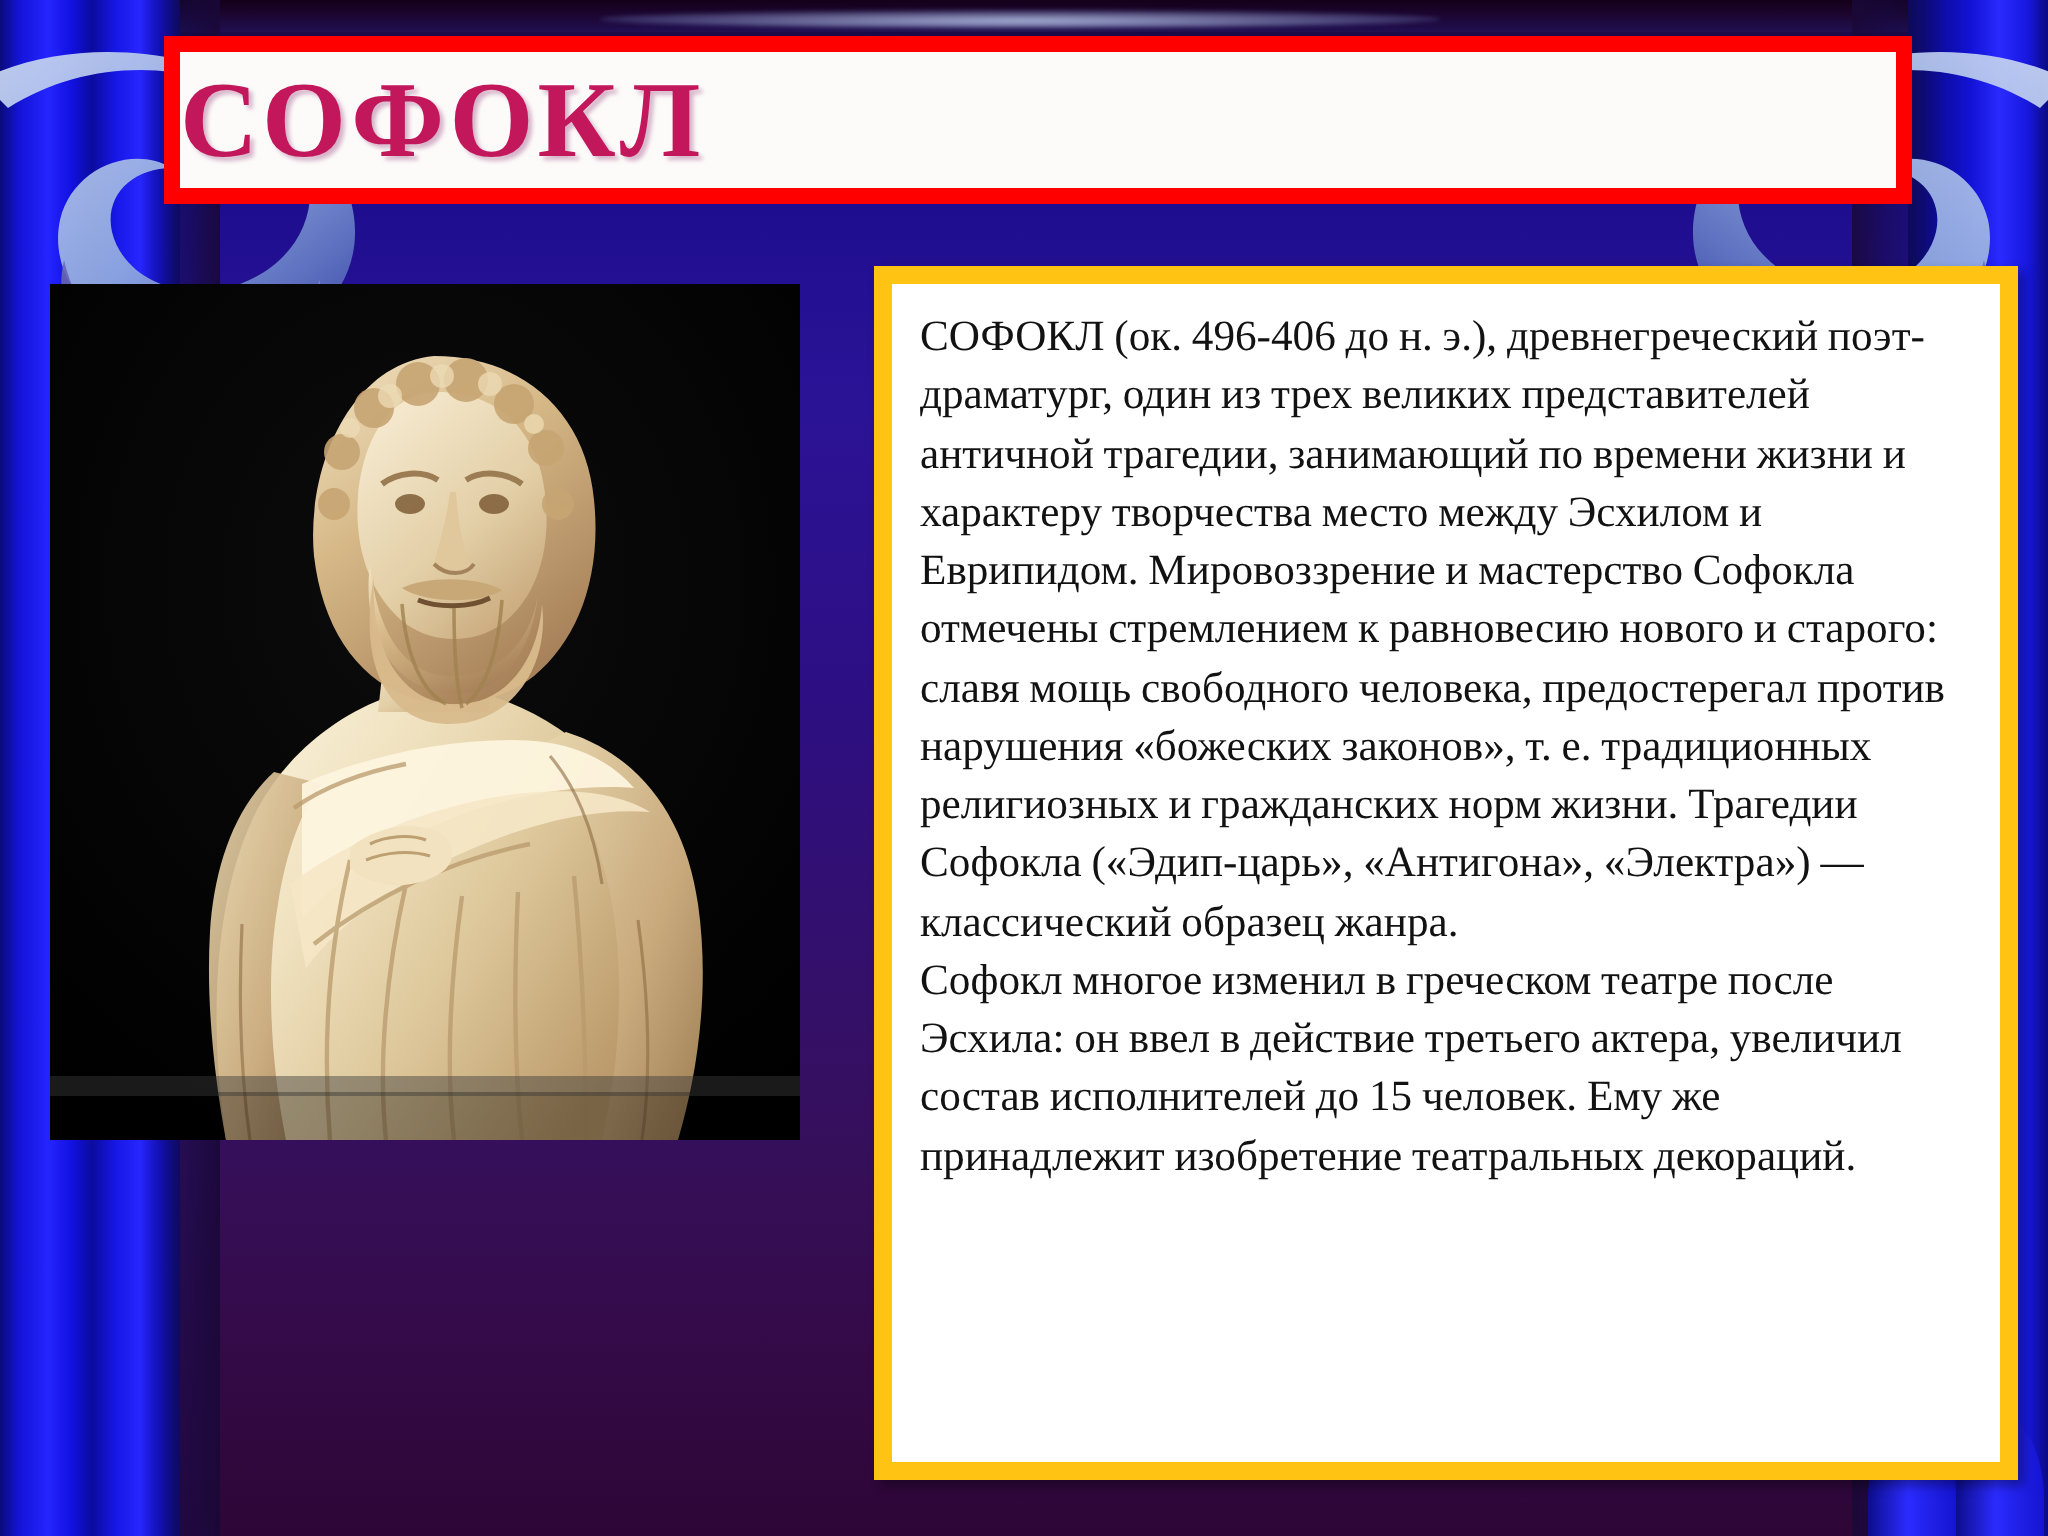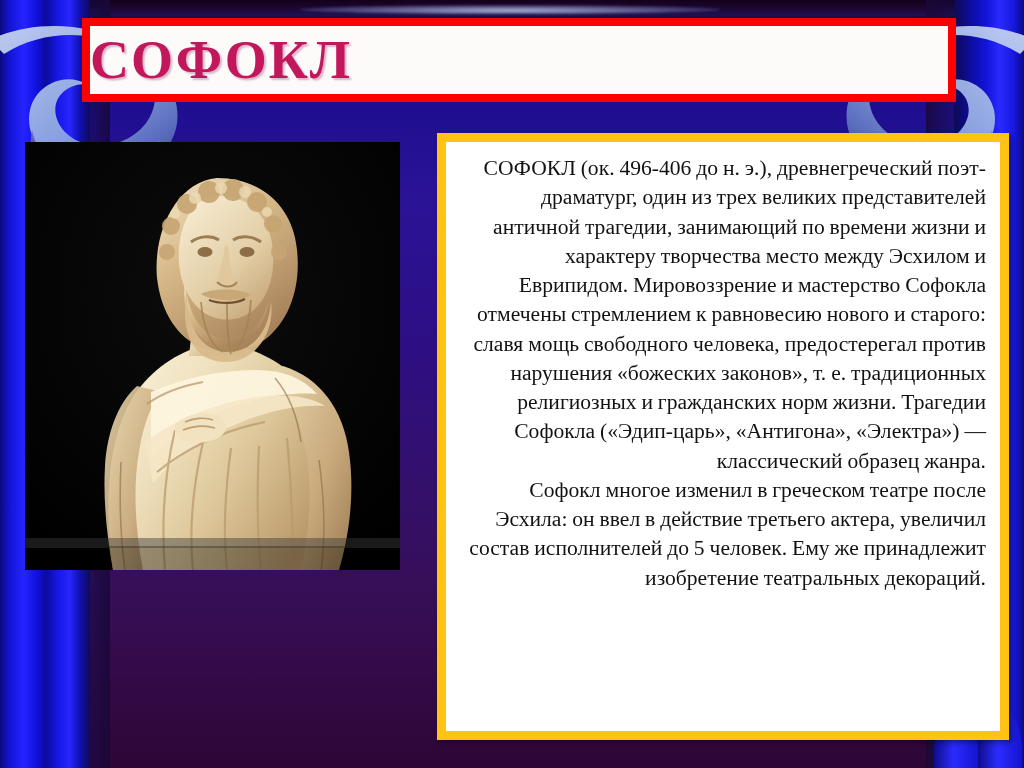--- a/index.html
+++ b/index.html
@@ -147,21 +147,21 @@
     box-shadow: 3px 3px 5px rgba(0,0,0,.35);
     padding: 12px 14px 10px 14px;
     overflow: hidden;
   }
   .body-text {
     margin: 0;
     color: #121212;
     font-family: "Liberation Serif", "DejaVu Serif", serif;
     font-size: 21.6px;
     line-height: 1.355;
-    text-align: right;
+    text-align: left;
     word-spacing: -0.5px;
   }
   .body-text + .body-text { margin-top: 0; }
 </style>
 </head>
 <body>
 
 <div id="slide">
 
   <div class="top-band"></div>
@@ -336,16 +336,16 @@
         <path d="M158,288 C168,284 180,283 190,286"></path>
       </g>
 
       <rect x="0" y="404" width="375" height="24" fill="#000" opacity="0.35"></rect>
       <rect x="0" y="396" width="375" height="10" fill="#3a3a3a" opacity="0.45"></rect>
     </svg>
   </div>
 
   <div class="text-box">
     <p class="body-text">СОФОКЛ (ок. 496-406 до н. э.), древнегреческий поэт-драматург, один из трех великих представителей античной трагедии, занимающий по времени жизни и характеру творчества место между Эсхилом и Еврипидом. Мировоззрение и мастерство Софокла отмечены стремлением к равновесию нового и старого: славя мощь свободного человека, предостерегал против нарушения «божеских законов», т. е. традиционных религиозных и гражданских норм жизни. Трагедии Софокла («Эдип-царь», «Антигона», «Электра») — классический образец жанра.</p>
-    <p class="body-text">Софокл многое изменил в греческом театре после Эсхила: он ввел в действие третьего актера, увеличил состав исполнителей до 5 человек. Ему же принадлежит изобретение театральных декораций.</p>
+    <p class="body-text">Софокл многое изменил в греческом театре после Эсхила: он ввел в действие третьего актера, увеличил состав исполнителей до 15 человек. Ему же принадлежит изобретение театральных декораций.</p>
   </div>
 
 </div>
 
 </body></html>

